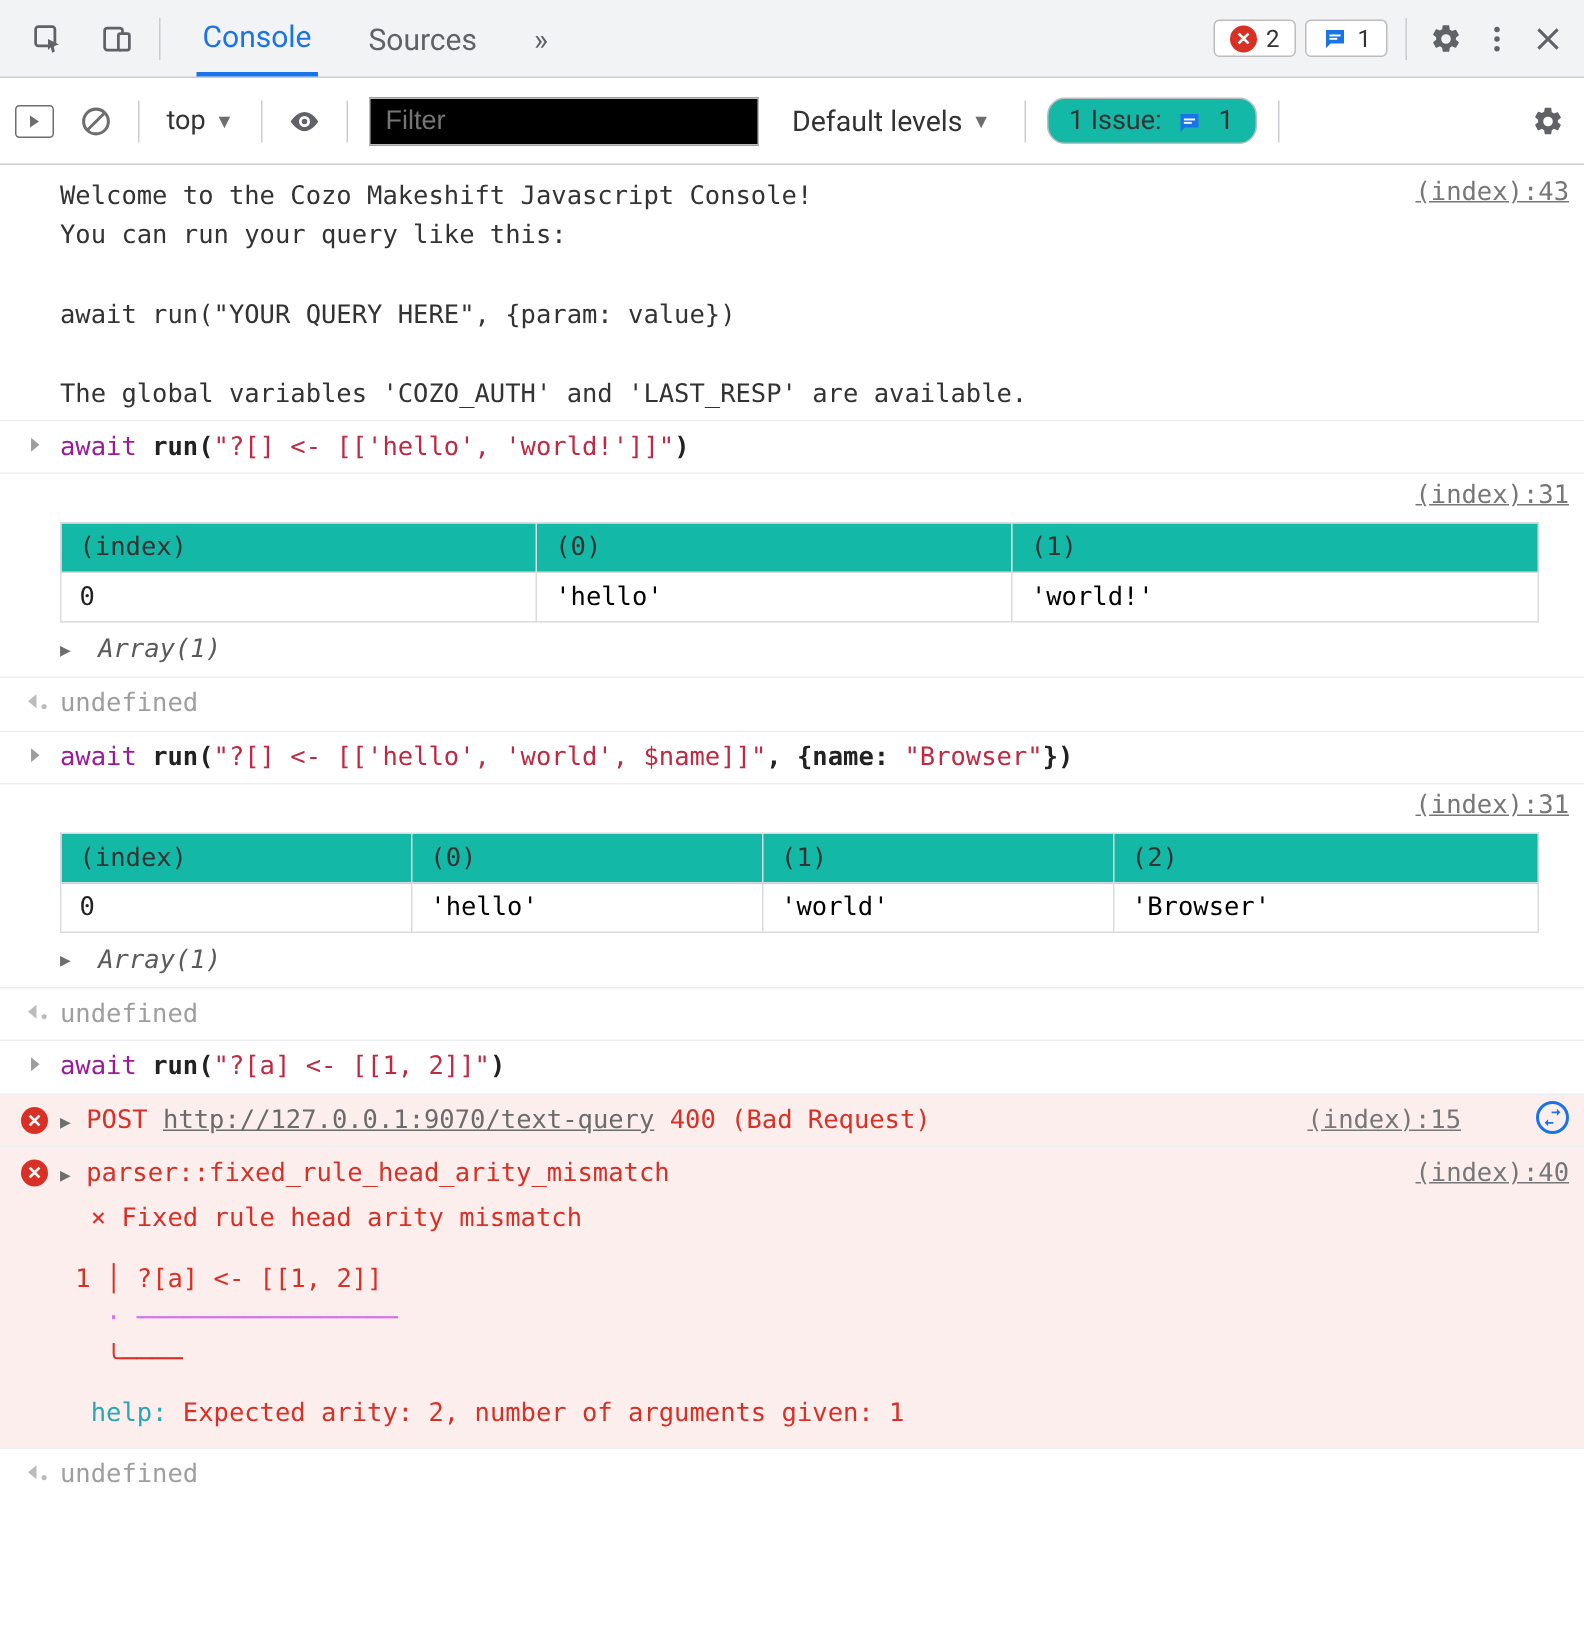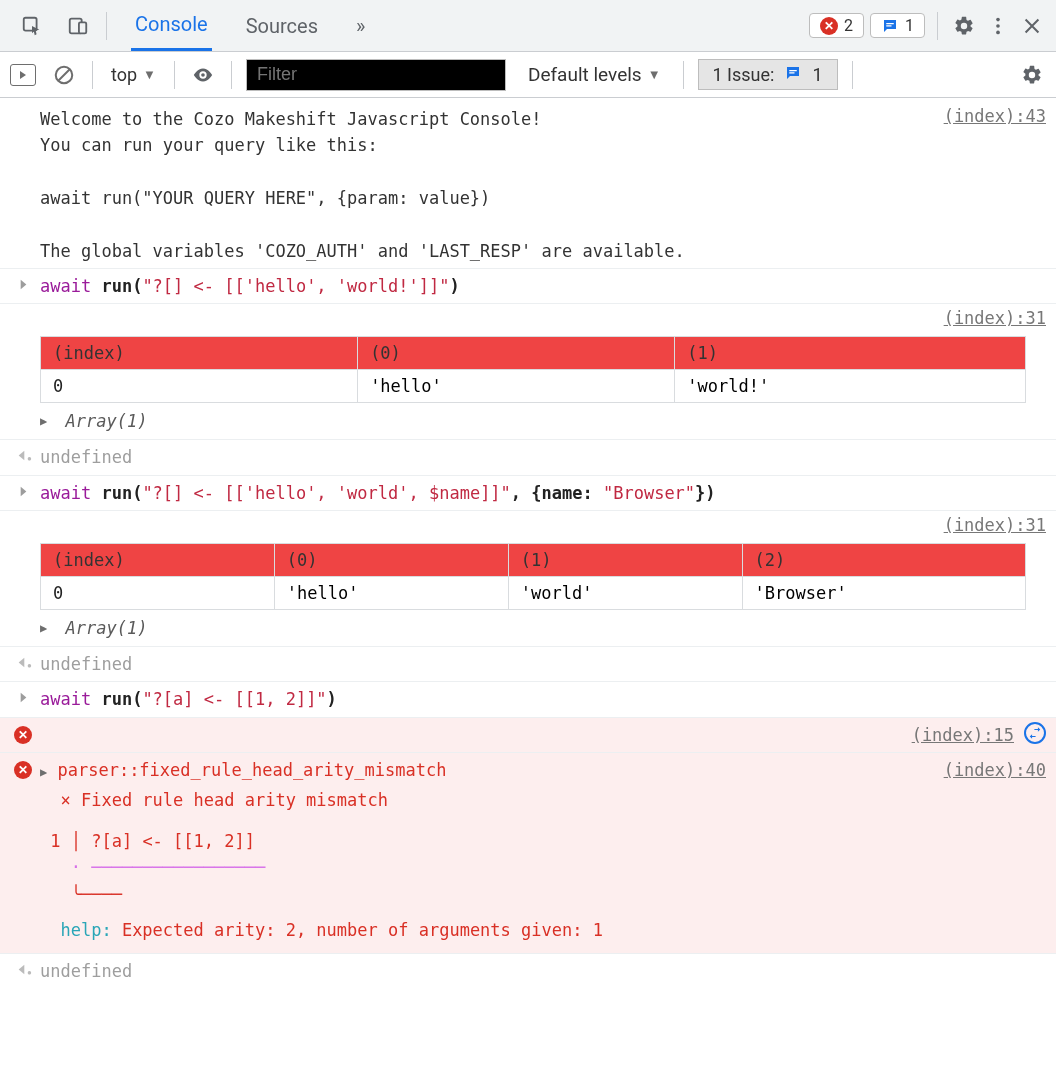--- a/index.html
+++ b/index.html
@@ -56,21 +56,21 @@
   }
   .circle-icon {
     display: inline-flex; width: 18px; height: 18px; border-radius: 50%;
     align-items: center; justify-content: center; font-weight: bold;
     color: #fff; font-size: 12px;
   }
 
   
   .subbar {
     display: flex; align-items: center;
-    height: 46px;
+    height: 58px;
     border-bottom: 1px solid #cacdd1;
     padding: 0 10px;
     gap: 8px;
   }
   .play-box {
     display:inline-flex; align-items:center; justify-content:center;
     width:26px; height:22px; border:1.5px solid #6e6e6e; border-radius:3px;
     cursor:pointer;
   }
   .select-ctx {
@@ -86,42 +86,42 @@
     font-size: 18px;
     width: 260px;
     color:#888;
   }
   .levels-select {
     display:flex; align-items:center; gap:6px;
     font-size:19px; color:#333; cursor:pointer;
     margin-left: 14px;
   }
   .issues-btn {
-    display:flex; align-items:flex-start; gap:10px;
-    border:1px solid #bdbdbd; border-radius:0;
-    padding: 4px 14px; font-size:18px; cursor:pointer; background:#e5e5e5;
+    display:flex; align-items:flex-end; gap:10px;
+    border:1px solid #bdbdbd; border-radius:12px;
+    padding: 4px 14px; font-size:18px; cursor:pointer; background:#14b8a6;
   }
 
   
   .console-body { }
   .row {
     display:flex; align-items:flex-start;
     padding: 4px 10px 4px 6px;
     border-bottom: 1px solid #eceff1;
     position: relative;
   }
   .row.no-border { border-bottom: none; }
   .gutter {
     width: 34px; flex-shrink:0;
     display:flex; align-items:flex-start; justify-content:center;
     padding-top: 4px;
     color: #9d9d9d;
   }
   .gutter svg { width:15px; height:15px; }
-  .content { flex: 1; min-width:0; }
+  .content { flex: 1; min-width:0;gap:40px; }
   .srclink {
     font-family: "SF Mono", Menlo, Monaco, Consolas, monospace;
     font-size: 17px;
     color: #777;
     text-decoration: underline;
     cursor:pointer;
     margin-left:auto;
     white-space:nowrap;
   }
   .row-head { display:flex; align-items:flex-start; }
@@ -138,21 +138,21 @@
     width: calc(100% - 20px);
     margin: 8px 0 6px 0;
   }
   .data-table th, .data-table td {
     border: 1px solid #d9dcdf;
     padding: 6px 12px;
     text-align: left;
     font-family: "SF Mono", Menlo, Monaco, Consolas, monospace;
     font-size: 17px;
   }
-  .data-table th { background: #ef4444; font-weight: normal; }
+  .data-table th { background: #14b8a6; font-weight: normal; }
   .data-table td.val { color: #000000; }
   .data-table td.idx { color: #222; }
 
   .expand-line {
     display:flex; align-items:center; gap:4px;
     font-family: "SF Mono", Menlo, Monaco, Consolas, monospace;
     font-size: 17px; color: #5a5a5a;
     padding: 2px 0 4px 0;
     cursor:pointer;
   }
@@ -400,20 +400,26 @@
         </svg>
     </div>
     <div class="content mono"><span class="kw">await</span><span class="fn"> run(</span><span class="str">"?[a] &lt;- [[1, 2]]"</span><span class="fn">)</span></div>
   </div>
 
   <div class="row err-bg">
     <div class="gutter">
       <span class="circle-icon" style="background:#d93025">✕</span>
     </div>
     <div class="content mono row-head">
+      <div>
+        <span class="tri">▶</span>
+        <span class="err-txt">POST</span>
+        <span class="err-link">http://127.0.0.1:9070/text-query</span>
+        <span class="err-txt">400 (Bad Request)</span>
+      </div>
       <span class="srclink">(index):15</span>
       <span class="circ-updown">
         <svg width="14" height="14" viewBox="0 0 24 24">
             <path fill="#1a73e8" d="M7 14l-4 4 4 4v-3h6v-2H7v-3zm10-4l4-4-4-4v3h-6v2h6v3z"></path>
           </svg>
       </span>
     </div>
   </div>
 
   <div class="row err-bg" style="padding-bottom:10px">

